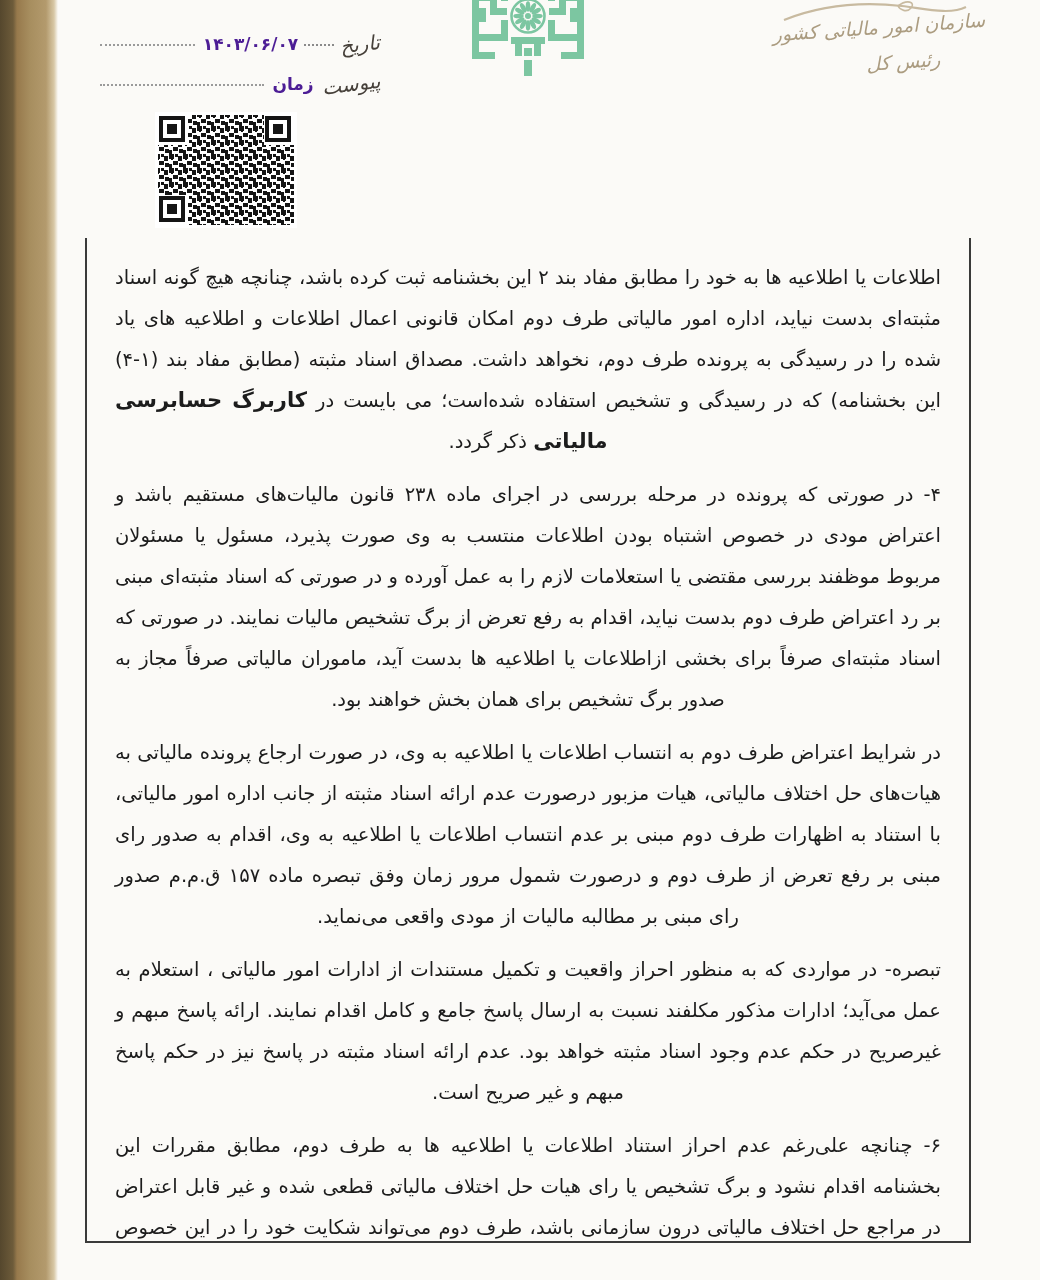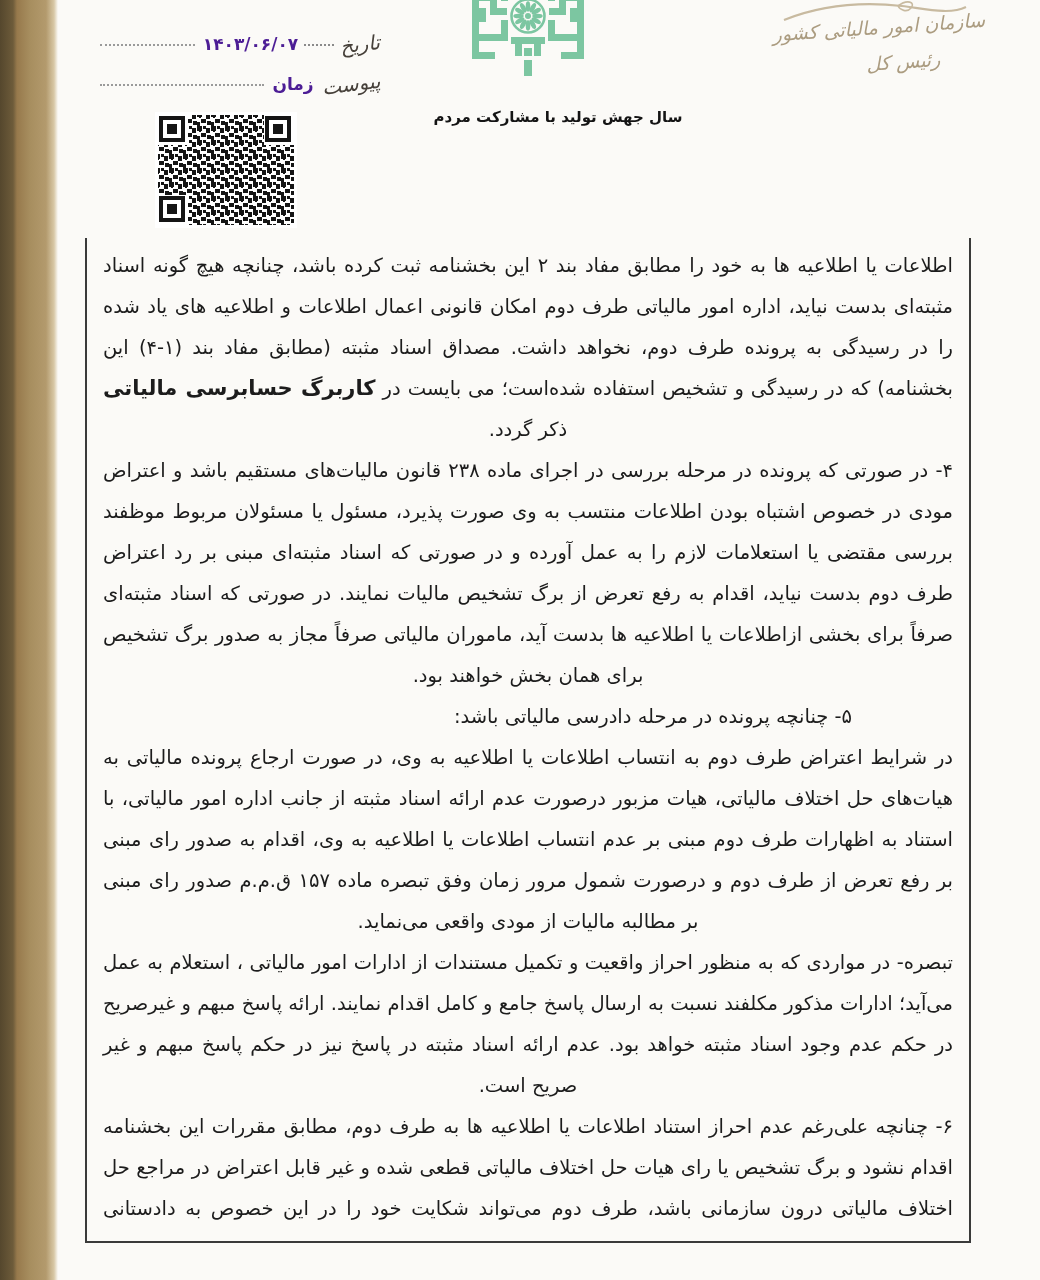--- a/index.html
+++ b/index.html
@@ -44,21 +44,21 @@
   .org-title{font-size:19px;font-style:italic;margin-top:14px;transform:translateX(22px);opacity:.9;}
 
   
   .doc-box{
     position:absolute;left:85px;top:238px;width:886px;height:1005px;
     box-sizing:border-box;
     border-left:2px solid #3a3a3a;border-right:2px solid #3a3a3a;border-bottom:2px solid #3a3a3a;
     padding:7px 16px 10px 16px;overflow:hidden;direction:rtl;
   }
   .doc-box p{
-    margin:0;font-size:19.5px;line-height:41px;color:#1c1c1c;
+    margin:12px;font-size:19.5px;line-height:41px;color:#1c1c1c;
     text-align:justify;text-align-last:center;
   }
   .doc-box p.heading-line{
     text-align:center;text-align-last:center;padding-left:250px;
   }
   .bold-phrase{font-weight:bold;font-size:21px;}
   .green{fill:#7cc6a1;}
 </style>
 </head>
 <body>
@@ -127,21 +127,20 @@
 
   <svg class="org-swash" viewBox="0 0 190 22">
     <path d="M4,20 C 44,4 86,2 122,6 C 146,9 170,15 186,7" stroke="#b7a583" stroke-width="2.2" fill="none"></path>
     <path d="M118,6 c 9,-7 18,-4 13,2 c -4,5 -11,2 -13,-2" stroke="#b7a583" stroke-width="1.6" fill="none"></path>
   </svg>
   <div class="org-block">
     <div class="org-name">سازمان امور مالیاتی کشور</div>
     <div class="org-title">رئیس کل</div>
   </div>
 
-  <div class="slogan">سال جهش تولید با مشارکت مردم</div>
 
   <div class="qr-wrap">
     <svg width="142" height="116" viewBox="0 0 142 116" xmlns="http://www.w3.org/2000/svg">
       <rect width="142" height="116" fill="#ffffff"></rect>
       <defs>
         <pattern id="qrp" width="14" height="14" patternUnits="userSpaceOnUse">
           <rect x="0" y="0" width="5" height="5" fill="#151515"></rect>
           <rect x="9" y="2" width="4" height="5" fill="#151515"></rect>
           <rect x="4" y="7" width="5" height="4" fill="#151515"></rect>
           <rect x="0" y="10" width="3" height="4" fill="#151515"></rect>
@@ -165,19 +164,18 @@
           <rect x="4" y="84" width="26" height="26" fill="#151515"></rect>
           <rect x="8" y="88" width="18" height="18" fill="#fff"></rect>
           <rect x="12" y="92" width="10" height="10" fill="#151515"></rect>
       </g>
     </svg>
   </div>
 
   <div class="doc-box">
     <p><span>اطلاعات یا اطلاعیه ها به خود را مطابق مفاد بند ۲ این بخشنامه ثبت کرده باشد، چنانچه هیچ گونه اسناد مثبته‌ای بدست نیاید، اداره امور مالیاتی طرف دوم امکان قانونی اعمال اطلاعات و اطلاعیه های یاد شده را در رسیدگی به پرونده طرف دوم، نخواهد داشت. مصداق اسناد مثبته (مطابق مفاد بند (۱-۴) این بخشنامه) که در رسیدگی و تشخیص استفاده شده‌است؛ می بایست در </span><span class="bold-phrase">کاربرگ حسابرسی مالیاتی</span><span> ذکر گردد.</span></p>
     <p>۴- در صورتی که پرونده در مرحله بررسی در اجرای ماده ۲۳۸ قانون مالیات‌های مستقیم باشد و اعتراض مودی در خصوص اشتباه بودن اطلاعات منتسب به وی صورت پذیرد، مسئول یا مسئولان مربوط موظفند بررسی مقتضی یا استعلامات لازم را به عمل آورده و در صورتی که اسناد مثبته‌ای مبنی بر رد اعتراض طرف دوم بدست نیاید، اقدام به رفع تعرض از برگ تشخیص مالیات نمایند. در صورتی که اسناد مثبته‌ای صرفاً برای بخشی ازاطلاعات یا اطلاعیه ها بدست آید، ماموران مالیاتی صرفاً مجاز به صدور برگ تشخیص برای همان بخش خواهند بود.</p>
-    <p class="heading-line">۵- چنانچه پرونده در مرحله دادرسی مالیاتی باشد:</p>
     <p>در شرایط اعتراض طرف دوم به انتساب اطلاعات یا اطلاعیه به وی، در صورت ارجاع پرونده مالیاتی به هیات‌های حل اختلاف مالیاتی، هیات مزبور درصورت عدم ارائه اسناد مثبته از جانب اداره امور مالیاتی، با استناد به اظهارات طرف دوم مبنی بر عدم انتساب اطلاعات یا اطلاعیه به وی، اقدام به صدور رای مبنی بر رفع تعرض از طرف دوم و درصورت شمول مرور زمان وفق تبصره ماده ۱۵۷ ق.م.م صدور رای مبنی بر مطالبه مالیات از مودی واقعی می‌نماید.</p>
     <p>تبصره- در مواردی که به منظور احراز واقعیت و تکمیل مستندات از ادارات امور مالیاتی ، استعلام به عمل می‌آید؛ ادارات مذکور مکلفند نسبت به ارسال پاسخ جامع و کامل اقدام نمایند. ارائه پاسخ مبهم و غیرصریح در حکم عدم وجود اسناد مثبته خواهد بود. عدم ارائه اسناد مثبته در پاسخ نیز در حکم پاسخ مبهم و غیر صریح است.</p>
     <p>۶- چنانچه علی‌رغم عدم احراز استناد اطلاعات یا اطلاعیه ها به طرف دوم، مطابق مقررات این بخشنامه اقدام نشود و برگ تشخیص یا رای هیات حل اختلاف مالیاتی قطعی شده و غیر قابل اعتراض در مراجع حل اختلاف مالیاتی درون سازمانی باشد، طرف دوم می‌تواند شکایت خود را در این خصوص به دادستانی انتظامی مالیاتی اعلام نماید. در این‌صورت، مرجع مذکور موظف است؛ موضوع را مطابق مفاد این بخشنامه بررسی کرده و در صورت تأیید شکایت طرف دوم، موضوع را جهت اجرای تبصره (۲) ماده ۳۰ آیین‌نامه اجرایی موضوع ماده ۲۱۹ قانون مالیات‌های مستقیم به اداره امور مالیاتی طرف دوم ارجاع نماید. دادستان انتظامی مالیاتی موظف است متخلف یا متخلفین را مورد پیگرد قرار دهد.</p>
   </div>
 
 </div>
 
 </body></html>

